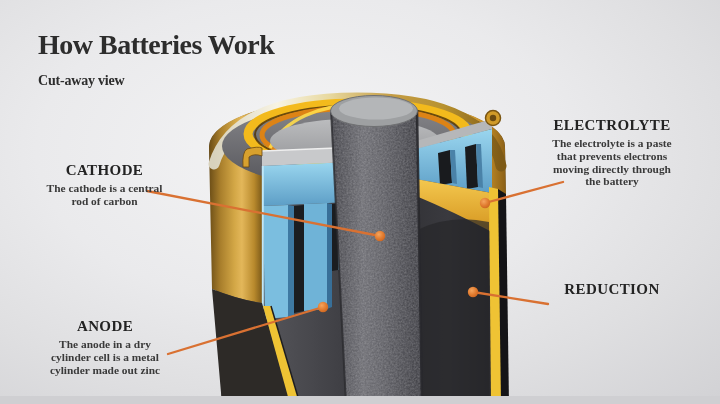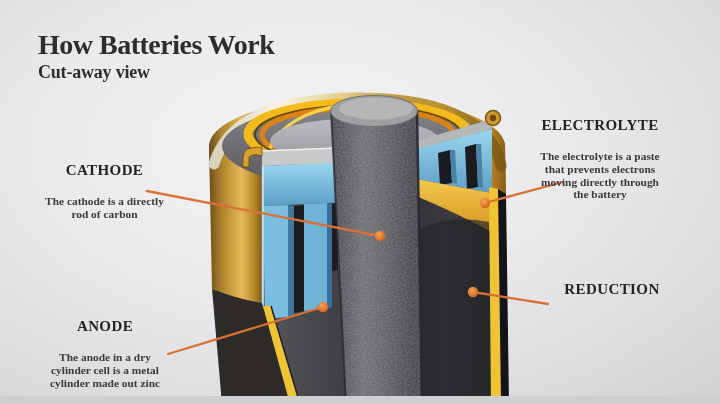--- a/index.html
+++ b/index.html
@@ -3,27 +3,27 @@
 <meta charset="utf-8">
 <style>
   html,body{margin:0;padding:0;background:#cfcfd2;}
   .stage{
     position:relative;width:720px;height:396px;overflow:hidden;
     font-family:Liberation Serif, serif;
     background:radial-gradient(ellipse at 42% 38%, #f4f4f5 0%, #eaeaec 45%, #dfdfe1 72%, #d2d2d5 100%);
   }
   .hdr{position:absolute;left:38px;top:30px;color:#2d2d2d;}
   .hdr .title{font-size:28px;font-weight:bold;letter-spacing:-0.5px;line-height:1.05;}
-  .hdr .subtitle{font-size:18px;font-weight:bold;margin-top:3px;letter-spacing:-0.2px;}
+  .hdr .subtitle{font-size:14px;font-weight:bold;margin-top:14px;letter-spacing:-0.2px;}
   .label{position:absolute;text-align:center;color:#2a2a2a;}
   .label .label-title{font-size:15px;font-weight:bold;letter-spacing:0.4px;color:#232323;}
-  .label .label-desc{font-size:11.4px;font-weight:600;color:#3a3a3a;line-height:1.12;margin-top:16px;}
+  .label .label-desc{font-size:11.4px;font-weight:600;color:#3a3a3a;line-height:1.12;margin-top:3px;}
   .label.cathode{left:37px;top:162px;width:135px;}
   .label.anode{left:40px;top:318px;width:130px;}
-  .label.electrolyte{left:534px;top:117px;width:132px;}
+  .label.electrolyte{left:546px;top:117px;width:132px;}
   .label.reduction{left:549px;top:281px;width:126px;}
   svg.art{position:absolute;left:0;top:0;}
 </style>
 </head>
 <body>
 
 <div class="stage">
 
   <svg class="art" width="720" height="404" viewBox="0 0 720 404" aria-hidden="true">
     <defs>
@@ -192,21 +192,21 @@
     </g>
   </svg>
 
   <div class="hdr">
     <div class="title">How Batteries Work</div>
     <div class="subtitle">Cut-away view</div>
   </div>
 
   <div class="label cathode">
     <div class="label-title">CATHODE</div>
-    <div class="label-desc">The cathode is a directly rod of carbon</div>
+    <div class="label-desc">The cathode is a central rod of carbon</div>
   </div>
 
   <div class="label anode">
     <div class="label-title">ANODE</div>
     <div class="label-desc">The anode in a dry cylinder cell is a metal cylinder made out zinc</div>
   </div>
 
   <div class="label electrolyte">
     <div class="label-title">ELECTROLYTE</div>
     <div class="label-desc">The electrolyte is a paste that prevents electrons moving directly through the battery</div>

